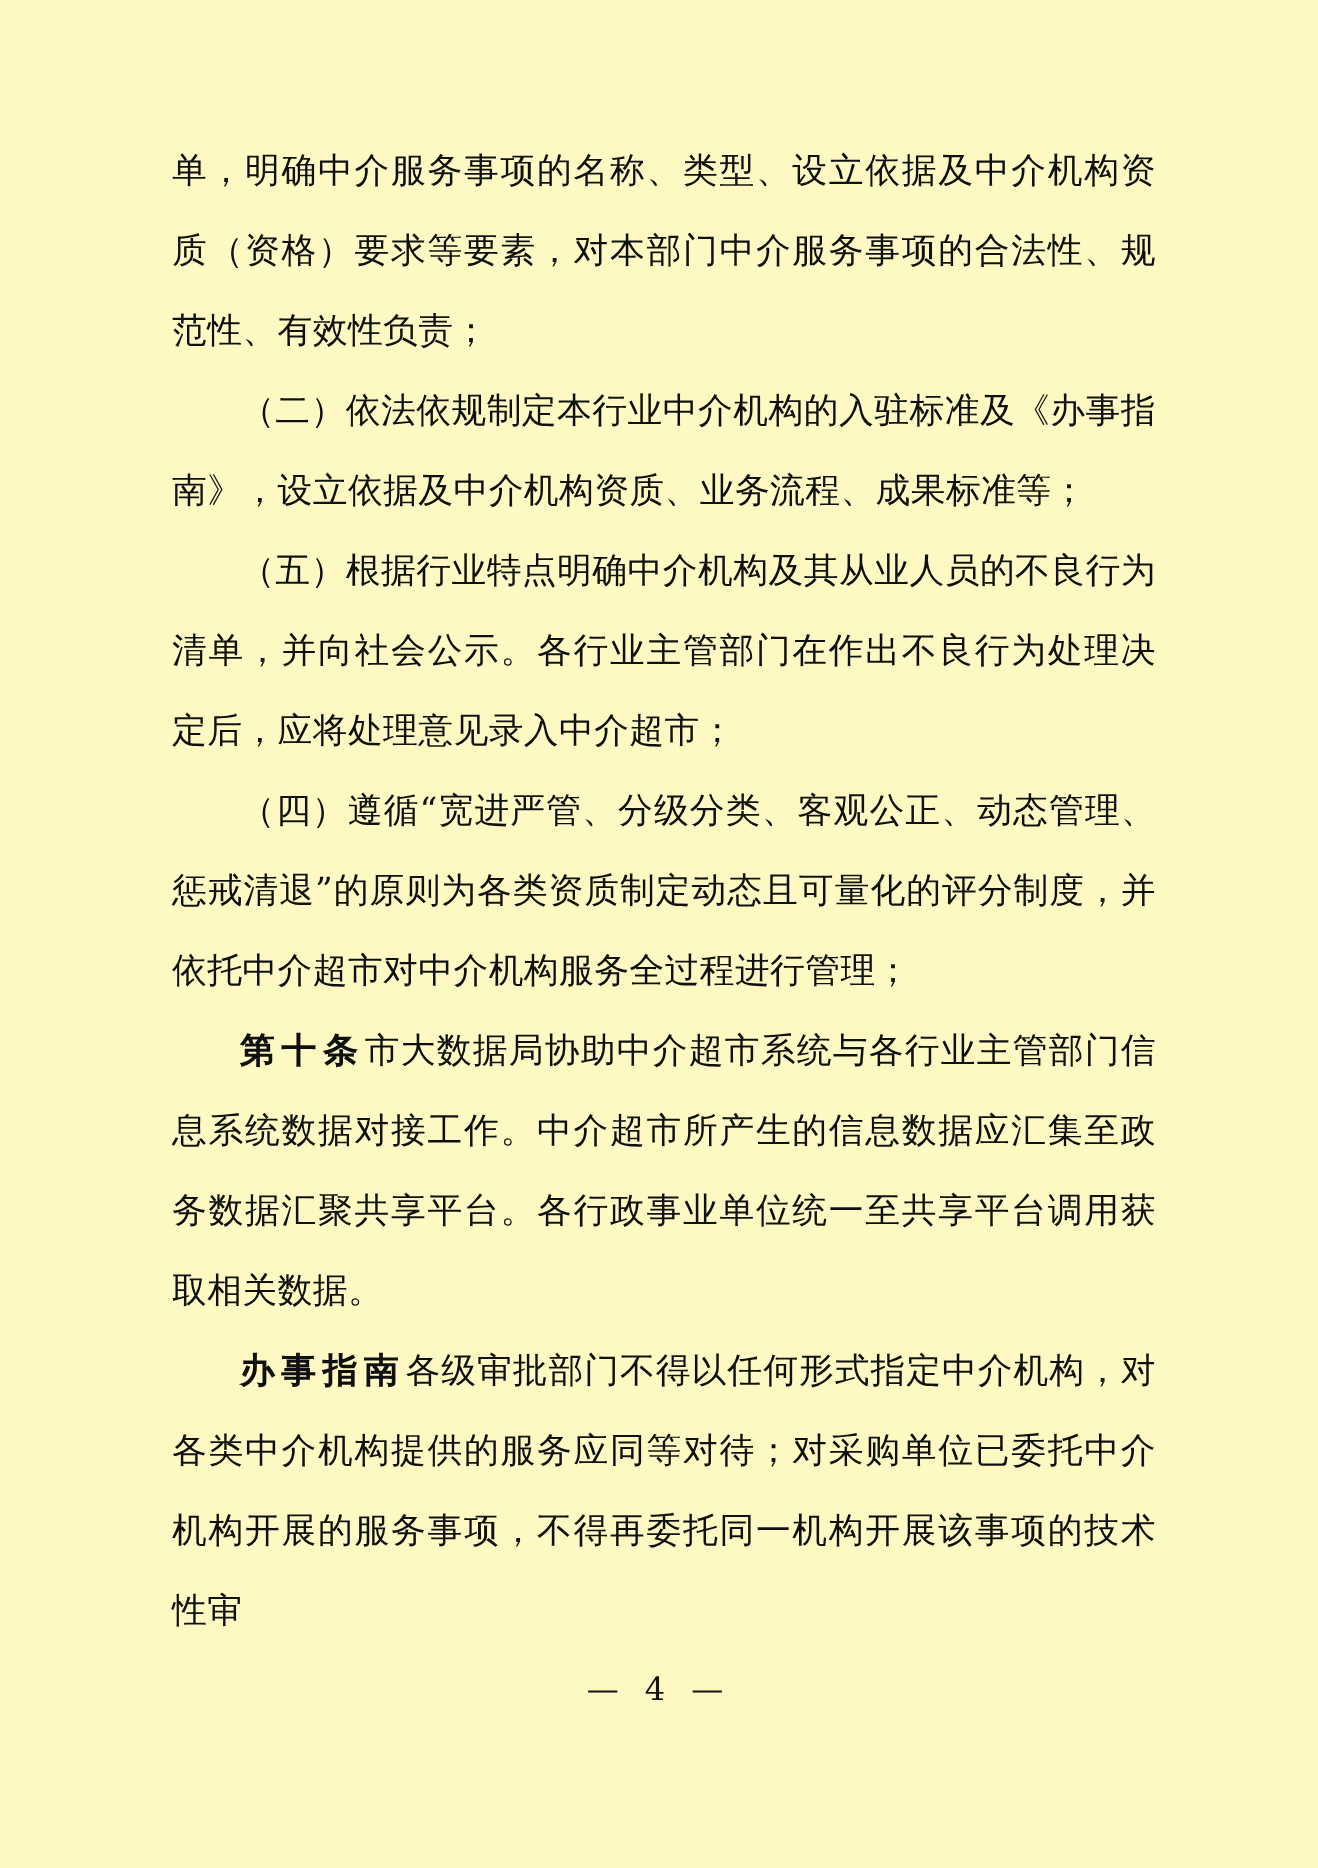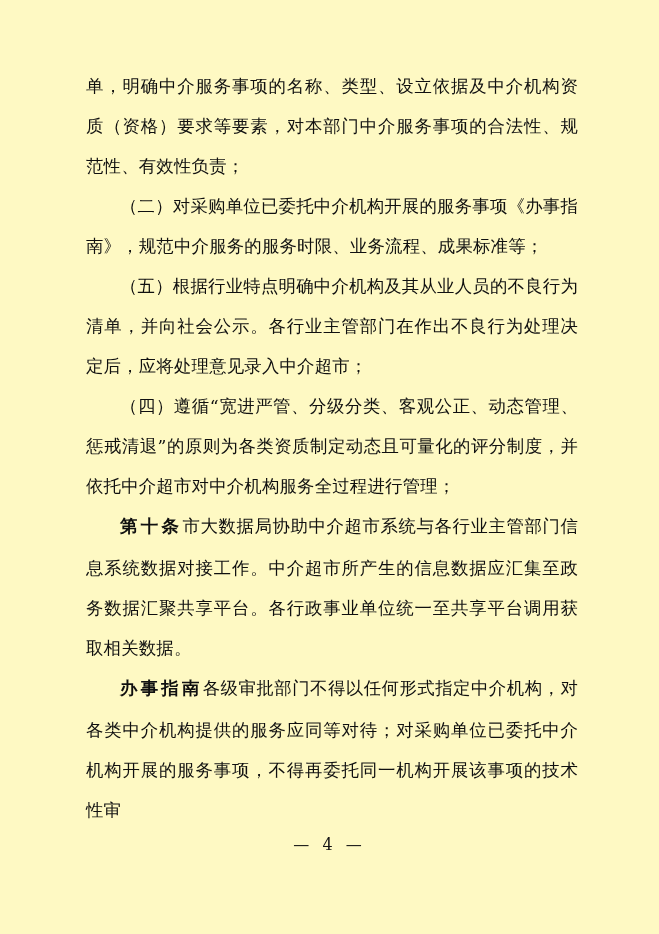--- a/index.html
+++ b/index.html
@@ -39,21 +39,20 @@
   }
   p.indent {
     text-indent: 34px;
   }
   p.hang {
     text-indent: 0;
   }
   .bold-lead {
     font-weight: bold;
     letter-spacing: 3px;
-    font-family: Liberation Mono, monospace;
   }
   .pagenum {
     position: absolute;
     left: 0;
     top: 835px;
     width: 659px;
     text-align: center;
     font-family: "DejaVu Serif", serif;
     font-size: 16px;
     color: #151515;
@@ -64,21 +63,21 @@
   }
 </style>
 </head>
 <body>
 
 <div class="page">
   <div class="content">
 
     <p class="hang">单，明确中介服务事项的名称、类型、设立依据及中介机构资质（资格）要求等要素，对本部门中介服务事项的合法性、规范性、有效性负责；</p>
 
-    <p class="indent">（二）对采购单位已委托中介机构开展的服务事项《办事指南》，规范中介服务的服务时限、业务流程、成果标准等；</p>
+    <p class="indent">（二）依法依规制定本行业中介机构的入驻标准及《办事指南》，设立依据及中介机构资质、业务流程、成果标准等；</p>
 
 
     <p class="indent">（五）根据行业特点明确中介机构及其从业人员的不良行为清单，并向社会公示。各行业主管部门在作出不良行为处理决定后，应将处理意见录入中介超市；</p>
 
     <p class="indent">（四）遵循“宽进严管、分级分类、客观公正、动态管理、惩戒清退”的原则为各类资质制定动态且可量化的评分制度，并依托中介超市对中介机构服务全过程进行管理；</p>
 
 
     <p class="indent"><span class="bold-lead">第十条</span><span>市大数据局协助中介超市系统与各行业主管部门信息系统数据对接工作。中介超市所产生的信息数据应汇集至政务数据汇聚共享平台。各行政事业单位统一至共享平台调用获取相关数据。</span></p>
 
     <p class="indent"><span class="bold-lead">办事指南</span><span>各级审批部门不得以任何形式指定中介机构，对各类中介机构提供的服务应同等对待；对采购单位已委托中介机构开展的服务事项，不得再委托同一机构开展该事项的技术性审</span></p>

